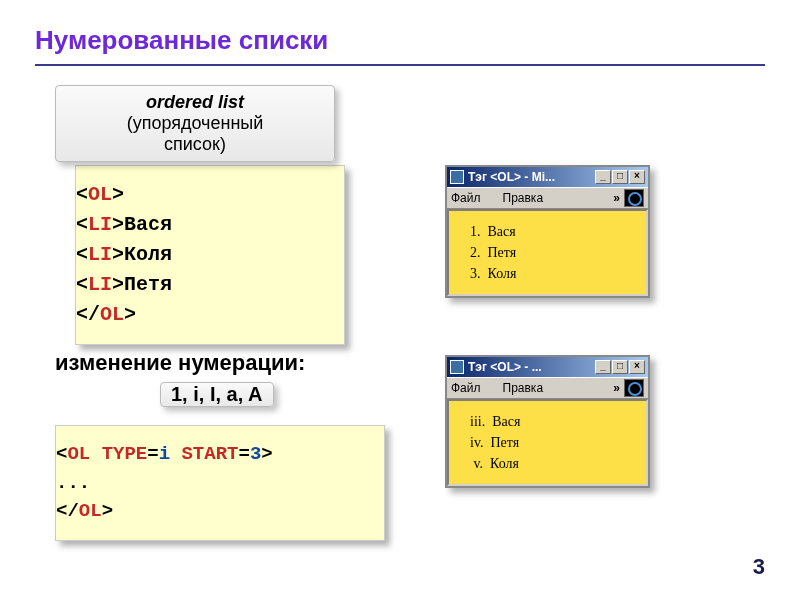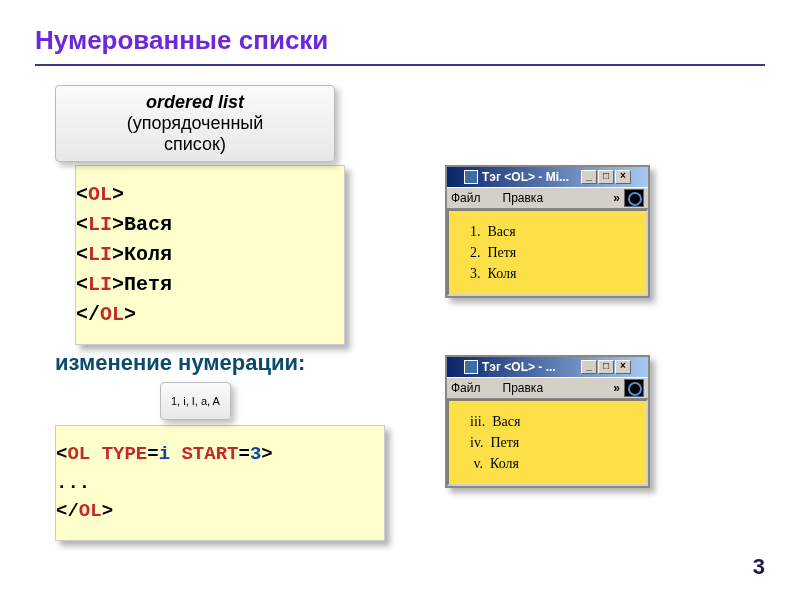--- a/index.html
+++ b/index.html
@@ -33,21 +33,21 @@
       border: 1px solid #bbb;
       border-radius: 4px;
       padding: 6px 14px;
       box-shadow: 4px 4px 6px rgba(0,0,0,0.25);
       text-align: center;
       font-size: 18px;
       z-index: 10;
     }
     .callout .italic { font-style: italic; font-weight: bold; }
     .callout-1 { left: 55px; top: 85px; width: 280px; }
-    .callout-2 { left: 160px; top: 382px; padding: 12px 10px; font-weight: normal; font-size: 11px; }
+    .callout-2 { left: 160px; top: 382px; padding: 0 10px; font-weight: bold; font-size: 20px; }
     .code-box {
       background: #feffcc;
       border: 1px solid #ccc;
       box-shadow: 5px 5px 6px rgba(0,0,0,0.3);
       padding: 14px 0;
       font-family: "Courier New", monospace;
       font-size: 20px;
       font-weight: bold;
       line-height: 1.5;
       position: absolute;
@@ -56,39 +56,39 @@
     .code-box-2 { left: 55px; top: 425px; width: 330px; font-size: 19px; }
     .tag-name { color: #c62828; }
     .attr-name { color: #c62828; }
     .attr-val { color: #0d47a1; }
     .subtitle {
       position: absolute;
       left: 55px;
       top: 350px;
       font-size: 22px;
       font-weight: bold;
-      color: #0c4a6e;
+      color: #000000;
     }
     .browser-window {
       position: absolute;
       border: 2px solid #888;
       background: #d4d0c8;
       box-shadow: 5px 5px 6px rgba(0,0,0,0.3);
       width: 205px;
     }
     .browser-1 { left: 445px; top: 165px; }
     .browser-2 { left: 445px; top: 355px; }
     .titlebar {
       display: flex;
       align-items: center;
       background: linear-gradient(to right, #0a246a, #a6caf0);
       color: #fff;
       font-size: 12px;
       font-weight: bold;
-      padding: 2px 17px;
+      padding: 2px 3px;
       height: 20px;
     }
     .titlebar .ie-icon {
       width: 14px; height: 14px;
       background: #3a6ea5;
       border: 1px solid #fff;
       margin-right: 4px;
       flex-shrink: 0;
     }
     .titlebar .t-text { flex: 1; white-space: nowrap; overflow: hidden; }

